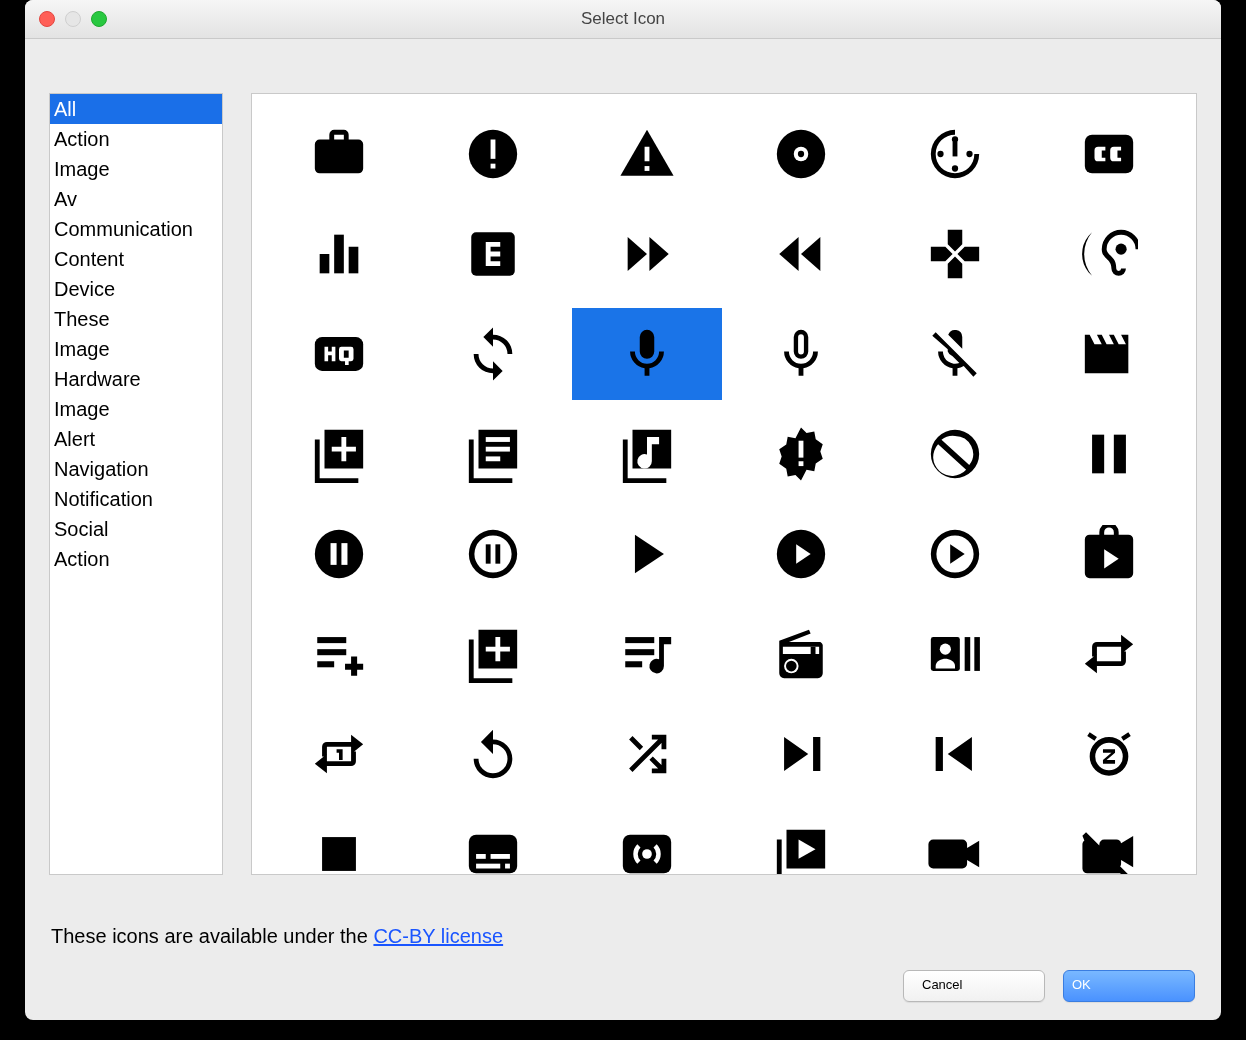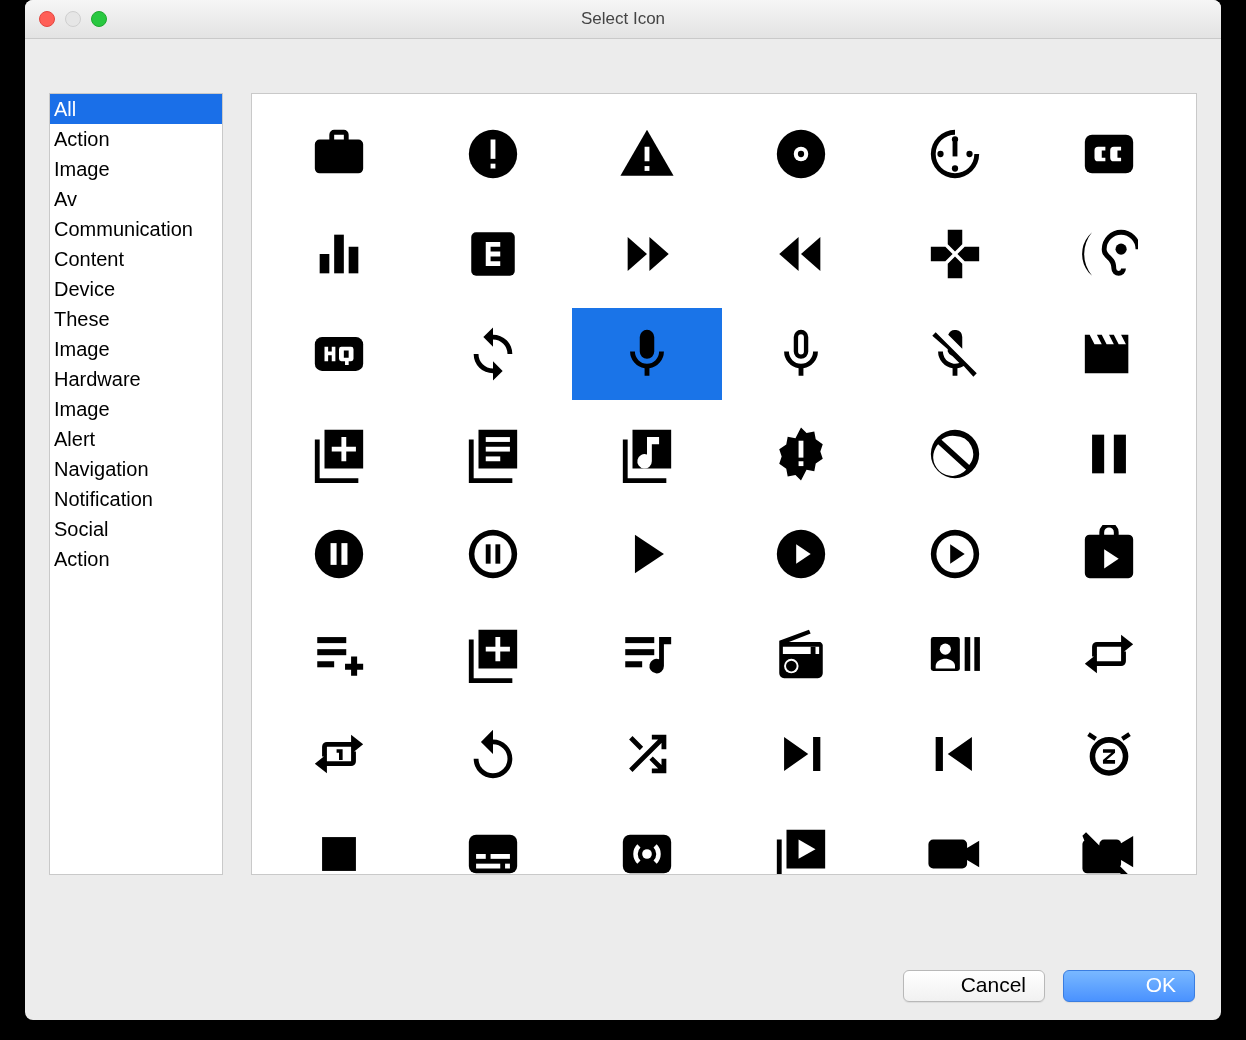--- a/index.html
+++ b/index.html
@@ -87,21 +87,21 @@
   }
   .license-text{font-size:20px;}
   .license-text a{color:#1a55ff;text-decoration:underline;}
   .buttons{
     display:flex;justify-content:flex-end;gap:18px;margin-top:22px;
   }
   .btn{
     min-width:104px;height:30px;padding:0 18px;
     border-radius:6px;border:1px solid #b8b8b8;
     background:linear-gradient(#fff,#f1f1f1);
-    font-size:21px;line-height:28px;text-align:right;
+    font-size:13px;line-height:28px;text-align:left;
     cursor:default;user-select:none;
     box-shadow:0 1px 1px rgba(0,0,0,0.07);
   }
   .btn.primary{
     background:linear-gradient(#79b8ff,#4a92ff);
     border:1px solid #3a7de0;color:#fff;padding-left:8px;
   }
 </style>
 </head>
 <body>
@@ -603,19 +603,22 @@
           <div class="cell">
             <svg>
               <use href="#i-videocam-off"></use>
             </svg>
           </div>
         </div>
     </div>
   </div>
 
   <div class="footer">
+    <div class="license-text">
+      <span>These icons are available under the </span><a href="#">CC-BY license</a>
+    </div>
     <div class="buttons">
       <div class="btn">Cancel</div>
       <div class="btn primary">OK</div>
     </div>
   </div>
 
 </div>
 
 </body></html>

